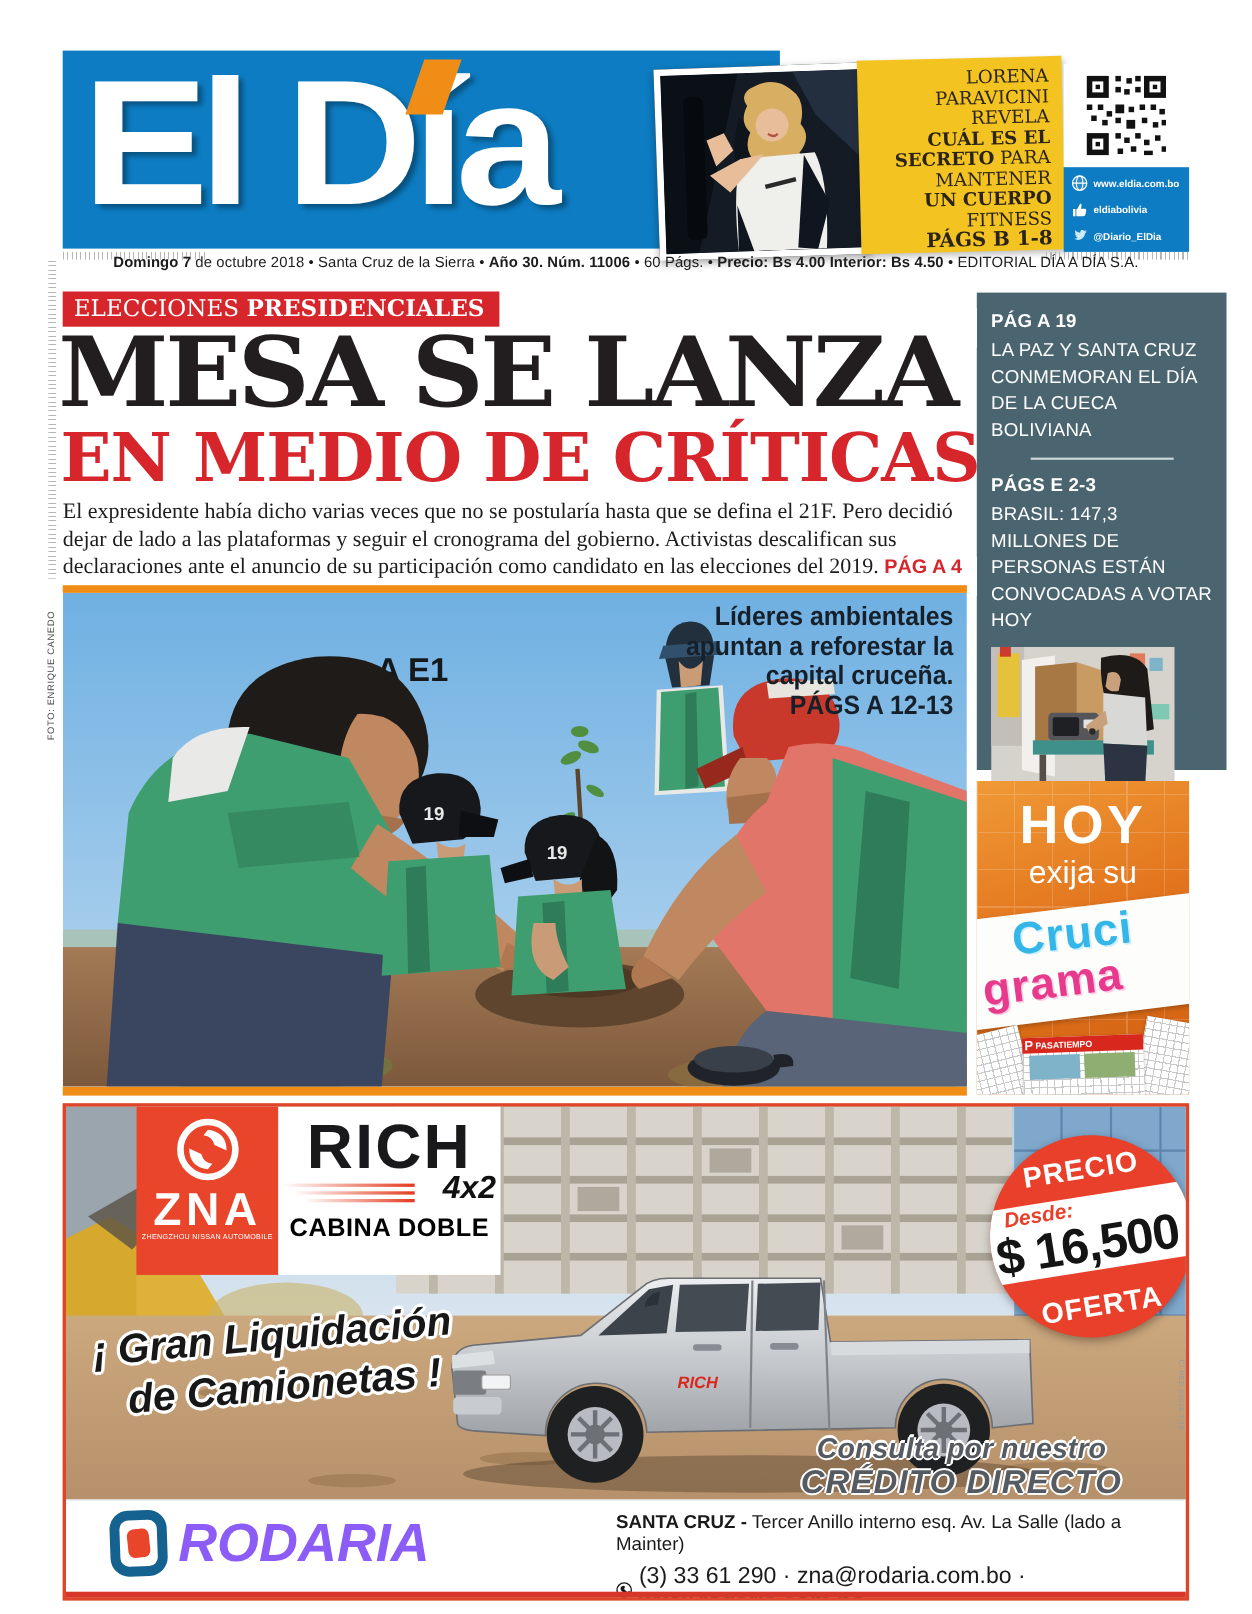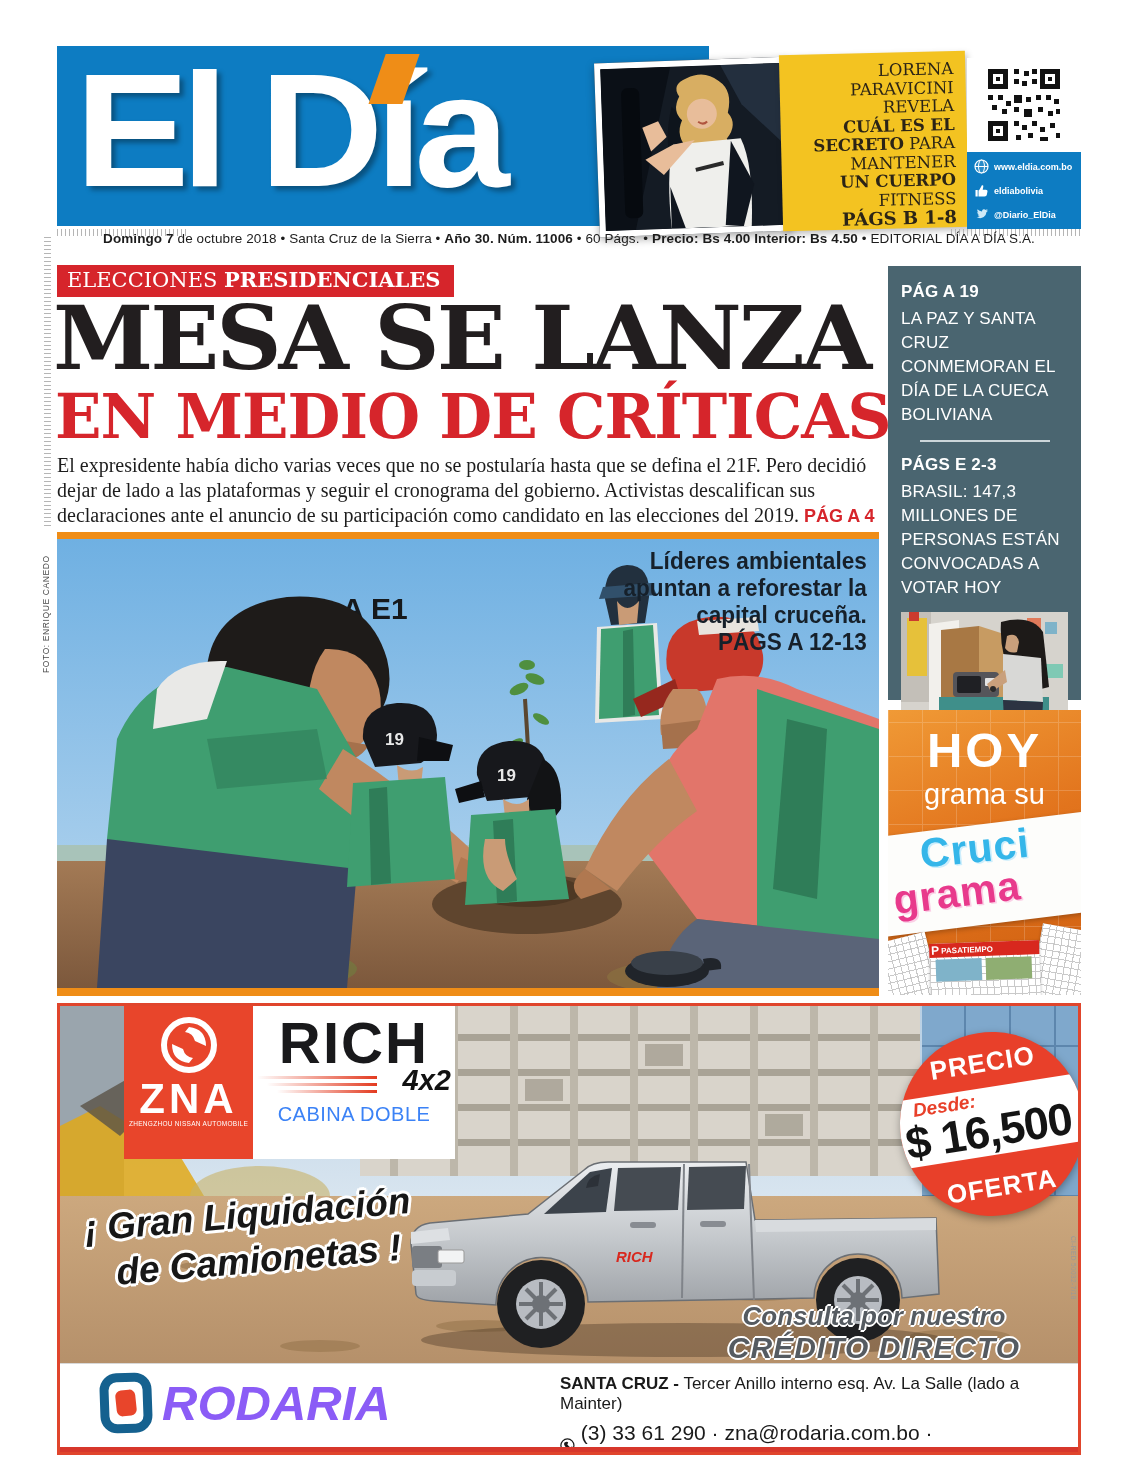--- a/index.html
+++ b/index.html
@@ -42,21 +42,21 @@
   .hl1{position:absolute;left:53px;top:286px;font-family:"DejaVu Serif",serif;font-weight:bold;
         font-size:88px;color:#221e1f;letter-spacing:-3px;white-space:nowrap;
         transform:scaleX(1.03);transform-origin:left top;}
   .hl2{position:absolute;left:55px;top:381px;font-family:"DejaVu Serif",serif;font-weight:bold;
         font-size:61px;color:#d6252b;letter-spacing:-1px;white-space:nowrap;}
   .lede{position:absolute;left:57px;top:453px;width:818px;font-family:"Liberation Serif",serif;
         font-size:20px;line-height:25px;color:#1d1d1d;}
   .pageref{color:#d6252b;font-weight:bold;font-family:"Liberation Sans",sans-serif;font-size:18px;}
 
   
-  .sidebar{position:absolute;left:888px;top:266px;width:193px;height:434px;background:#4a6570;
+  .sidebar{position:absolute;left:888px;top:266px;width:227px;height:434px;background:#4a6570;
         color:#fff;box-sizing:border-box;padding:16px 13px 0;}
   .sb-notch{position:absolute;left:-6px;width:6px;height:36px;background:#fff;}
   .sb-page{font-size:17px;font-weight:bold;letter-spacing:.2px;}
   .sb-text{margin-top:5px;font-size:17px;line-height:24px;letter-spacing:.2px;}
   .sb-div{width:130px;height:2px;background:#ccd6da;margin:13px auto;}
   .sb-photo{margin-top:12px;width:167px;height:128px;overflow:hidden;}
 
   
   .photo-wrap{position:absolute;left:57px;top:532px;width:822px;height:464px;}
   .obar-t{position:absolute;left:0;top:0;width:822px;height:7px;background:#ef8d17;}
@@ -95,21 +95,21 @@
   .zna{position:absolute;left:64px;top:0;width:129px;height:153px;background:#e8452b;
         text-align:center;color:#fff;}
   .zna-name{font-size:42px;font-weight:bold;letter-spacing:4px;line-height:38px;}
   .zna-sub{font-size:6.5px;letter-spacing:.3px;margin-top:2px;}
   .rich{position:absolute;left:193px;top:0;width:202px;height:153px;background:#fff;text-align:center;}
   .rich-name{font-size:57px;font-weight:bold;color:#19191b;letter-spacing:2px;line-height:58px;
         margin-top:8px;transform:scaleX(1.02);}
   .rich-row{position:relative;height:30px;margin:0 4px;}
   .rich-line{position:absolute;height:3px;background:linear-gradient(90deg,transparent,#e33a1f);}
   .r4x2{position:absolute;right:0;top:-8px;font-size:29px;font-weight:bold;font-style:italic;color:#111;}
-  .rich-cab{font-size:20px;font-weight:normal;color:#3b82f6;letter-spacing:.5px;margin-top:1px;}
+  .rich-cab{font-size:23px;font-weight:bold;color:#000000;letter-spacing:.5px;margin-top:1px;}
   .slogan{position:absolute;left:26px;top:186px;transform:rotate(-5deg);font-weight:bold;
         font-style:italic;font-size:37px;color:#171717;line-height:46px;white-space:nowrap;
         text-shadow:-3px 0 #fff,3px 0 #fff,0 -3px #fff,0 3px #fff,-2px -2px #fff,2px 2px #fff,-2px 2px #fff,2px -2px #fff;}
   .slogan .s2{display:block;margin-left:28px;}
   .truck-svg{position:absolute;left:318px;top:98px;width:612px;height:268px;}
   .badge{position:absolute;left:840px;top:26px;width:184px;height:184px;transform:rotate(-9deg);}
   .badge-circle{width:184px;height:184px;border-radius:50%;background:#e8402a;overflow:hidden;
         position:relative;box-shadow:0 3px 9px rgba(0,0,0,.35);}
   .badge-top{margin-top:15px;text-align:center;color:#fff;font-weight:bold;font-size:26px;letter-spacing:1px;}
   .badge-band{position:absolute;left:-12px;top:55px;width:212px;height:68px;background:#fff;}
@@ -388,21 +388,21 @@
         <div>apuntan a reforestar la</div>
         <div>capital cruceña.</div>
         <div>PÁGS A 12-13</div>
       </div>
     </div>
     <div class="obar-b"></div>
   </div>
 
   <div class="cruci">
     <div class="cruci-hoy">HOY</div>
-    <div class="cruci-exija">grama su</div>
+    <div class="cruci-exija">exija su</div>
     <div class="cruci-band">
       <div class="cruci-w1">Cruci</div>
       <div class="cruci-w2">grama</div>
     </div>
     <div class="cruci-card" style="left:-14px;top:228px;width:60px;height:70px;transform:rotate(-14deg);"></div>
     <div class="cruci-card" style="left:148px;top:218px;width:60px;height:75px;transform:rotate(10deg);"></div>
     <div class="cruci-card" style="left:42px;top:232px;width:110px;height:60px;transform:rotate(-2deg);">
       <div class="cc-head">
         <span class="cc-p">P</span>
         <span>PASATIEMPO</span>

